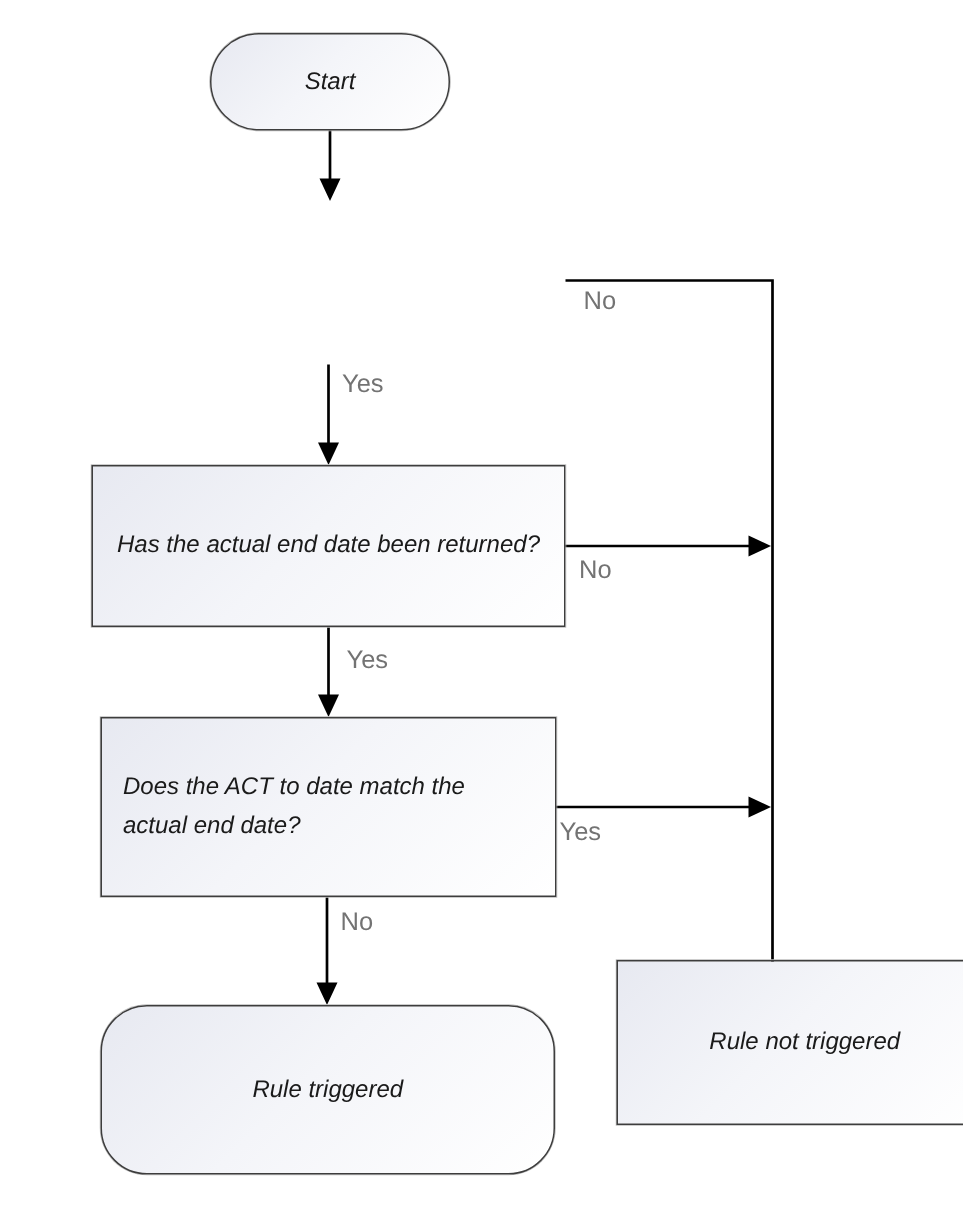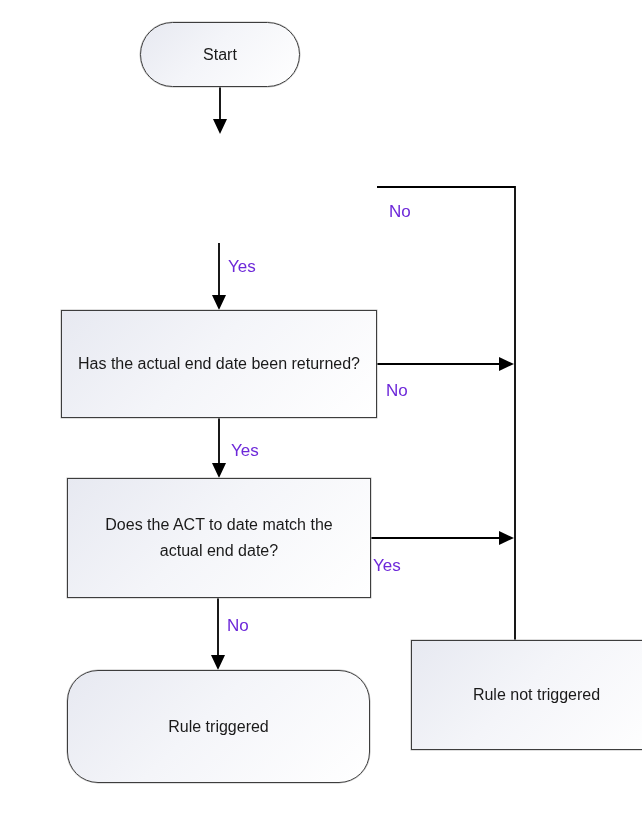--- a/index.html
+++ b/index.html
@@ -24,43 +24,42 @@
     height: 813px;
   }
   .node {
     position: absolute;
     box-sizing: border-box;
     border: 1.6px solid #3d3d3d;
     background: linear-gradient(135deg, #e7e9f1 0%, #f4f5f9 45%, #ffffff 100%);
     display: flex;
     align-items: center;
     justify-content: center;
-    text-align: center;
     font-size: 16px;
     line-height: 26px;
     padding: 4px 14px;
     box-shadow: 0 0 0 0.5px #bdbdbd;
+    font-style: italic;
   }
   .terminator {
     border-radius: 33px;
   }
   #node-start        { left: 140px; top: 22px;  width: 160px; height: 65px; }
   #node-q1           { left: 62px;  top: 134px; width: 315px; height: 109px; }
   #node-q2           { left: 61px;  top: 310px; width: 316px; height: 108px; }
   #node-q3           { left: 67px;  top: 478px; width: 304px; height: 120px; }
   #node-triggered    { left: 67px;  top: 670px; width: 303px; height: 113px; border-radius: 31px; }
   #node-nottriggered { left: 411px; top: 640px; width: 251px; height: 110px; }
 
   .edge-label {
     position: absolute;
     font-size: 17px;
     line-height: 20px;
-    color: #6d28d9;
+    color: #737373;
     white-space: nowrap;
-    margin-top: 11px;
   }
   #label-q1-yes { left: 228px; top: 246px; }
   #label-q1-no  { left: 389px; top: 191px; }
   #label-q2-yes { left: 231px; top: 430px; }
   #label-q2-no  { left: 386px; top: 370px; }
   #label-q3-no  { left: 227px; top: 605px; }
   #label-q3-yes { left: 373px; top: 545px; }
 </style>
 </head>
 <body>

